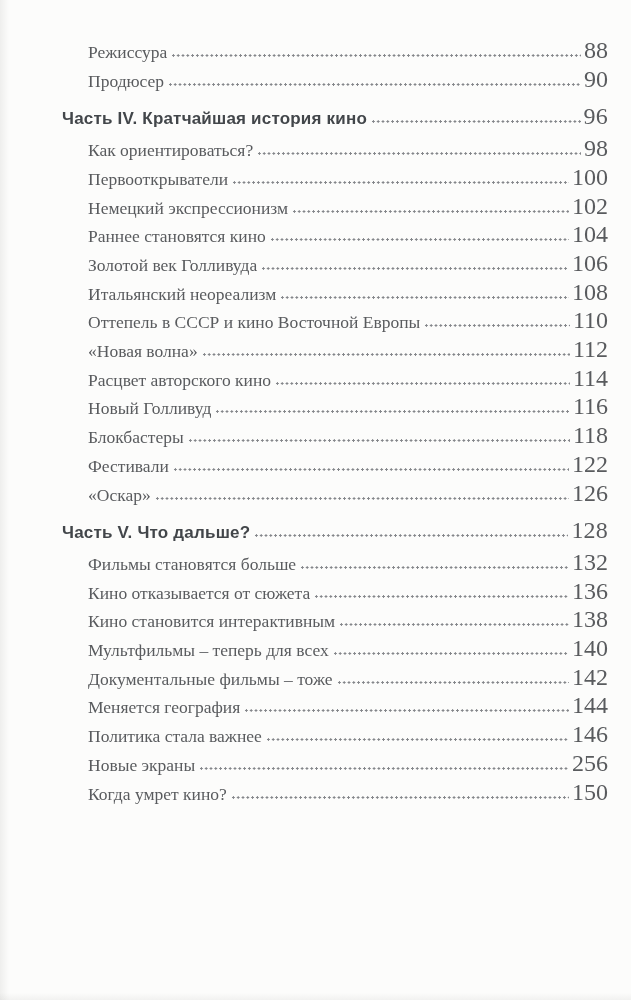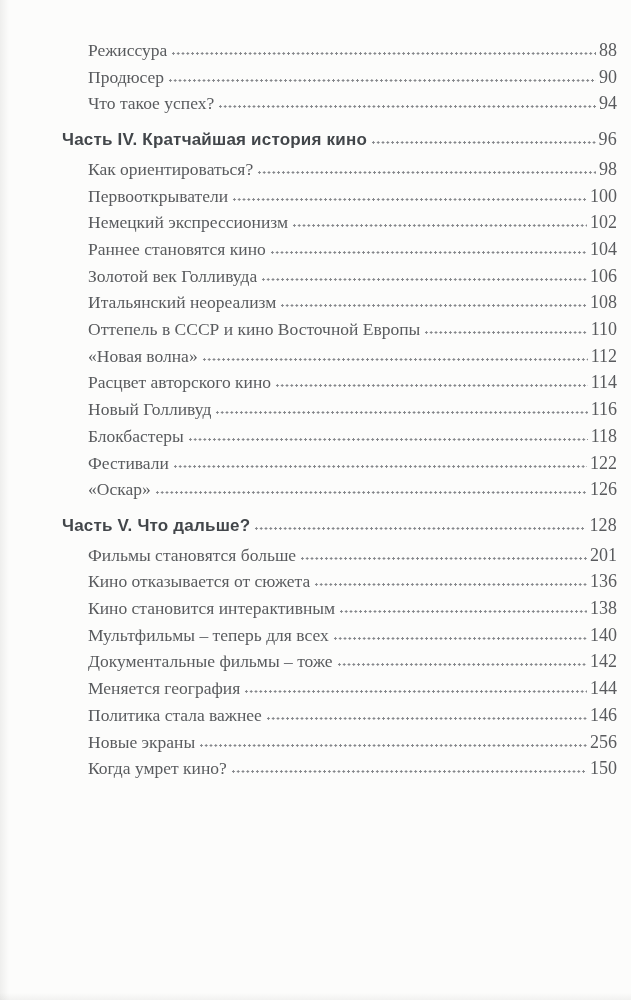--- a/index.html
+++ b/index.html
@@ -17,21 +17,21 @@
       linear-gradient(90deg, rgba(120,120,115,0.10) 0, rgba(120,120,115,0.0) 9px),
       linear-gradient(0deg, rgba(120,120,115,0.08) 0, rgba(120,120,115,0.0) 7px);
     overflow: hidden;
     box-sizing: border-box;
     font-family: "Liberation Serif", serif;
   }
   .toc {
     position: absolute;
     top: 37px;
     left: 62px;
-    right: 14px;
+    right: 23px;
   }
   .row {
     display: flex;
     align-items: baseline;
     line-height: 26.7px;
     white-space: nowrap;
   }
   .row.item {
     padding-left: 26px;
     font-size: 17.5px;
@@ -57,45 +57,40 @@
     margin-right: 3px;
     background-image: radial-gradient(circle, var(--dot-color, #84868a) 1.05px, rgba(0,0,0,0) 1.35px);
     background-size: 4.8px 5px;
     background-repeat: repeat-x;
     background-position: left bottom;
   }
   .pagenum {
     flex: 0 0 auto;
     font-family: "Liberation Serif", serif;
     font-weight: normal;
-    font-size: 18px;
+    font-size: 24px;
     color: var(--item-color, #595b5e);
     text-align: right;
   }
 </style>
 </head>
 <body>
 
 <div class="page">
   <div class="toc" id="toc">
       <div class="row item">
     <span class="title">Режиссура</span>
     <span class="leader"></span>
     <span class="pagenum">88</span>
   </div>
       <div class="row item">
     <span class="title">Продюсер</span>
     <span class="leader"></span>
     <span class="pagenum">90</span>
   </div>
-      <div class="row item">
-    <span class="title">Что такое успех?</span>
-    <span class="leader"></span>
-    <span class="pagenum">94</span>
-  </div>
       <div class="row heading">
     <span class="title">Часть IV. Кратчайшая история кино</span>
     <span class="leader"></span>
     <span class="pagenum">96</span>
   </div>
       <div class="row item">
     <span class="title">Как ориентироваться?</span>
     <span class="leader"></span>
     <span class="pagenum">98</span>
   </div>
@@ -160,21 +155,21 @@
     <span class="pagenum">126</span>
   </div>
       <div class="row heading">
     <span class="title">Часть V. Что дальше?</span>
     <span class="leader"></span>
     <span class="pagenum">128</span>
   </div>
       <div class="row item">
     <span class="title">Фильмы становятся больше</span>
     <span class="leader"></span>
-    <span class="pagenum">201</span>
+    <span class="pagenum">132</span>
   </div>
       <div class="row item">
     <span class="title">Кино отказывается от сюжета</span>
     <span class="leader"></span>
     <span class="pagenum">136</span>
   </div>
       <div class="row item">
     <span class="title">Кино становится интерактивным</span>
     <span class="leader"></span>
     <span class="pagenum">138</span>

